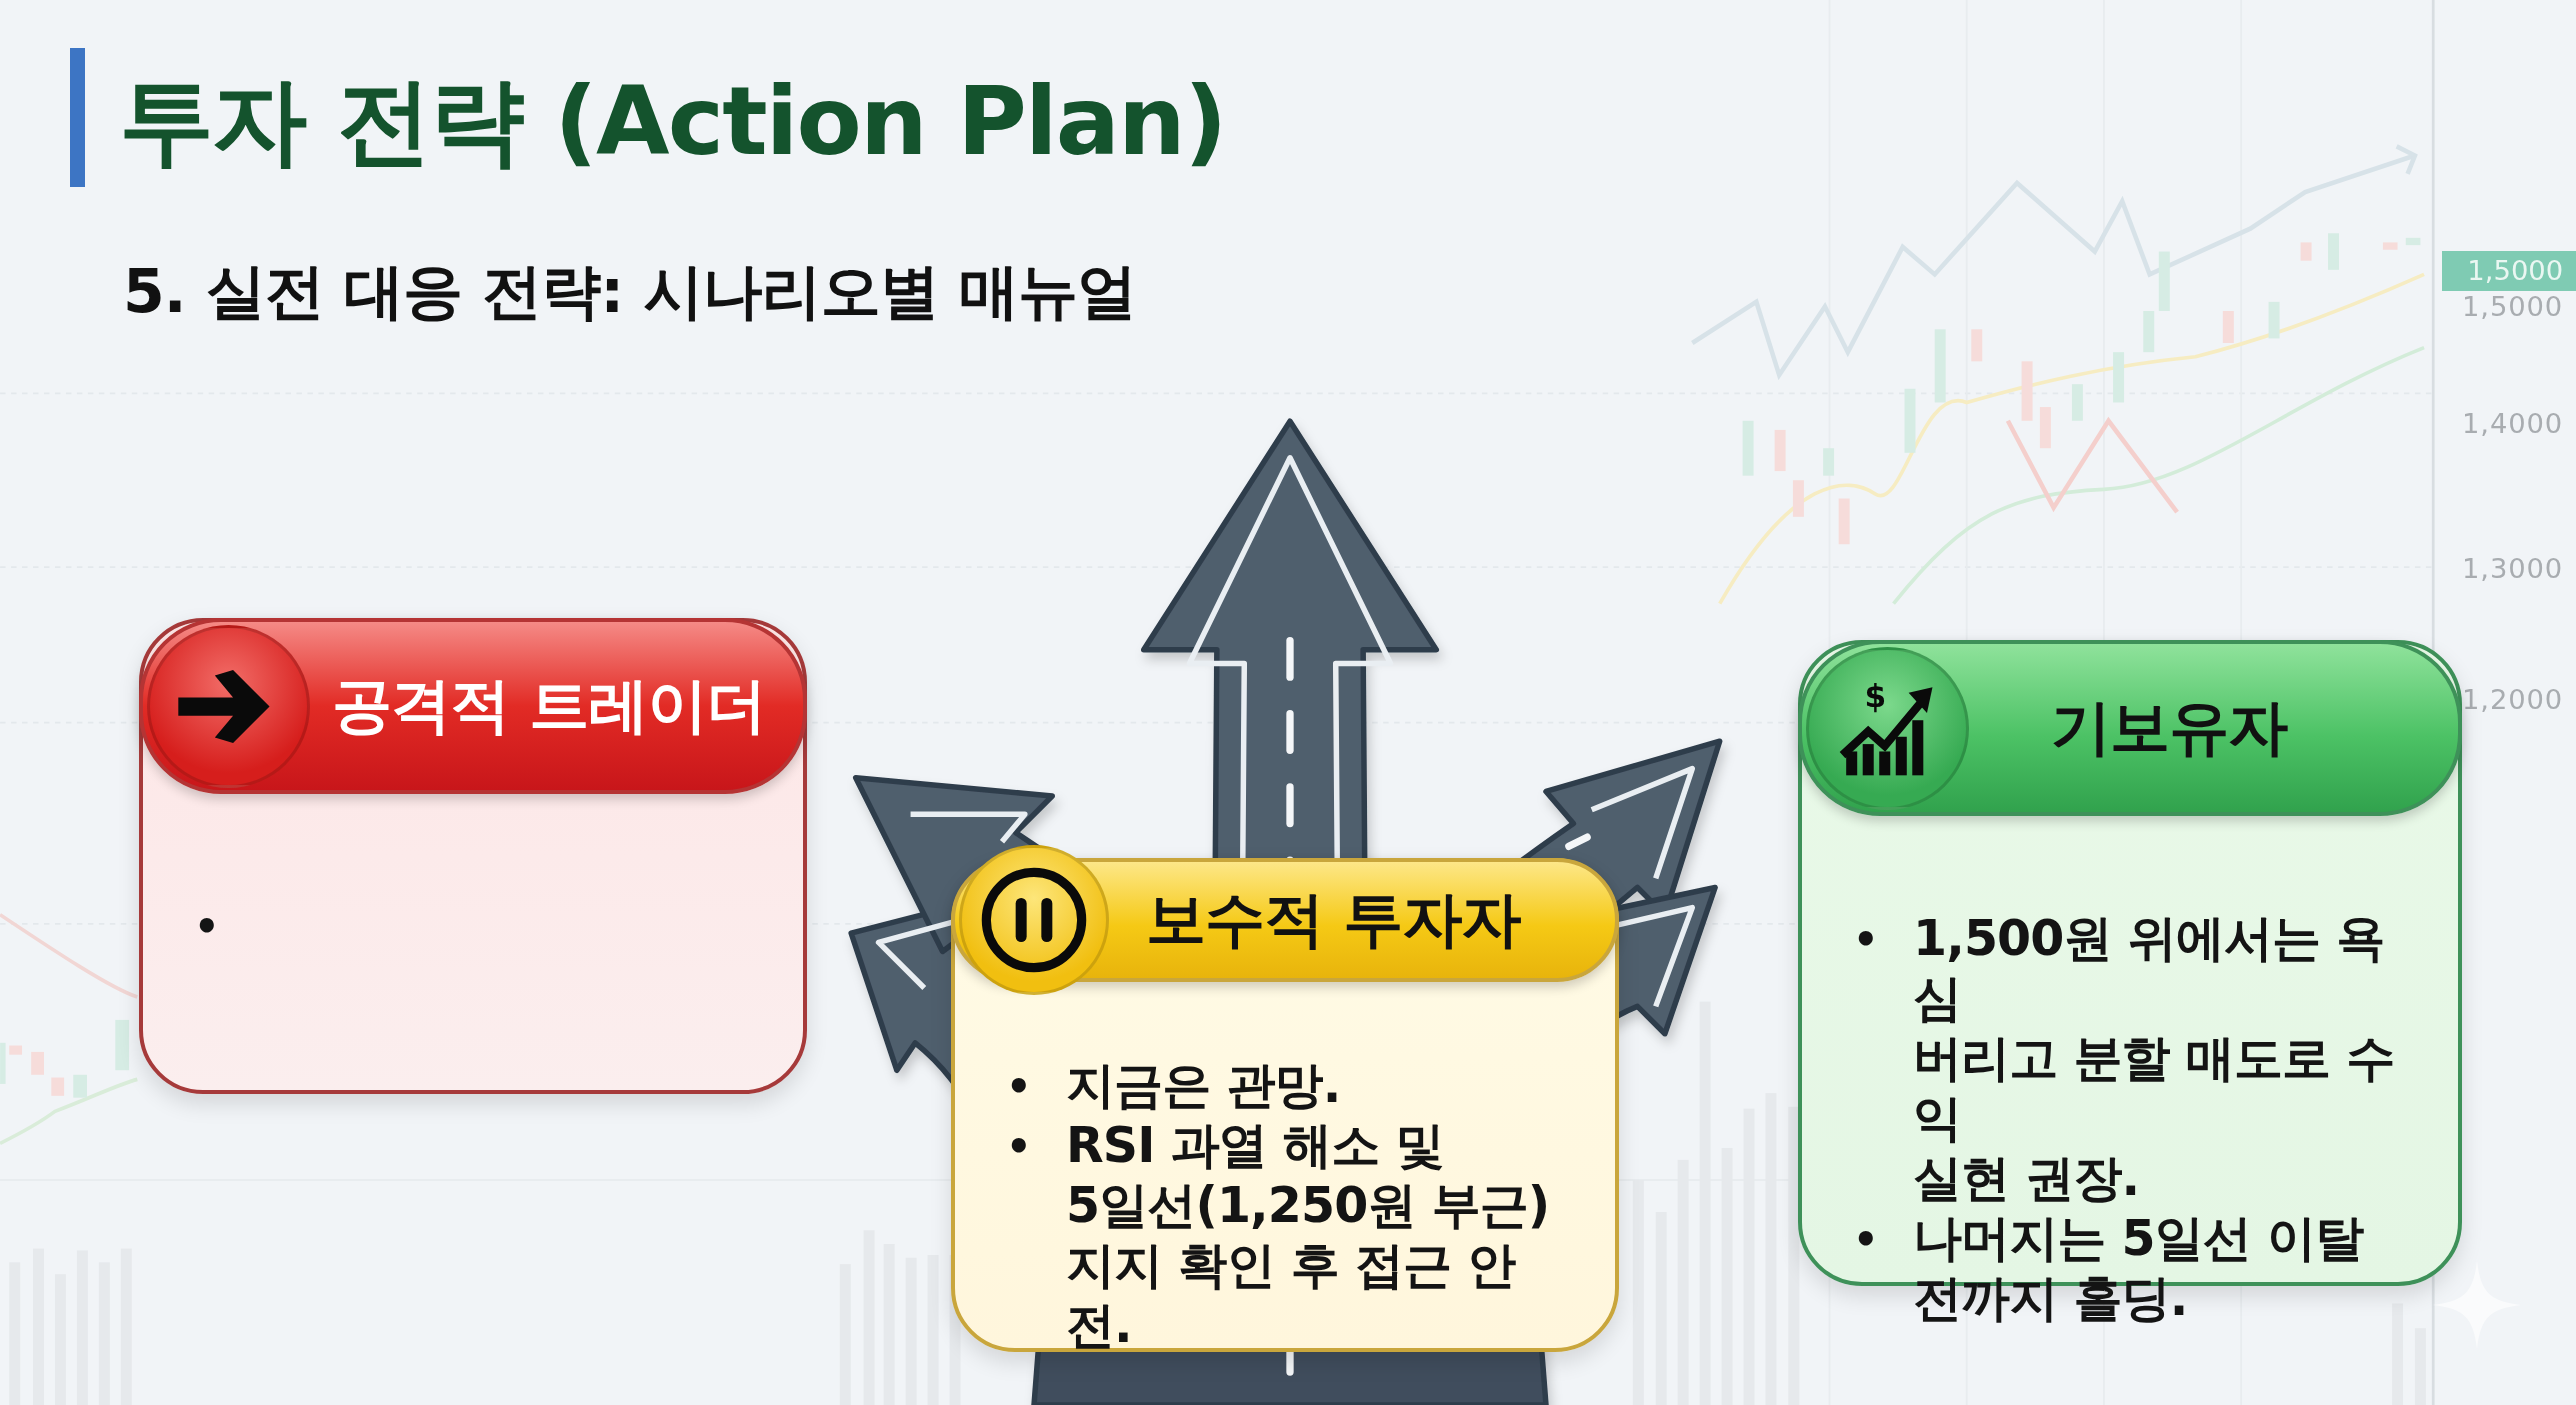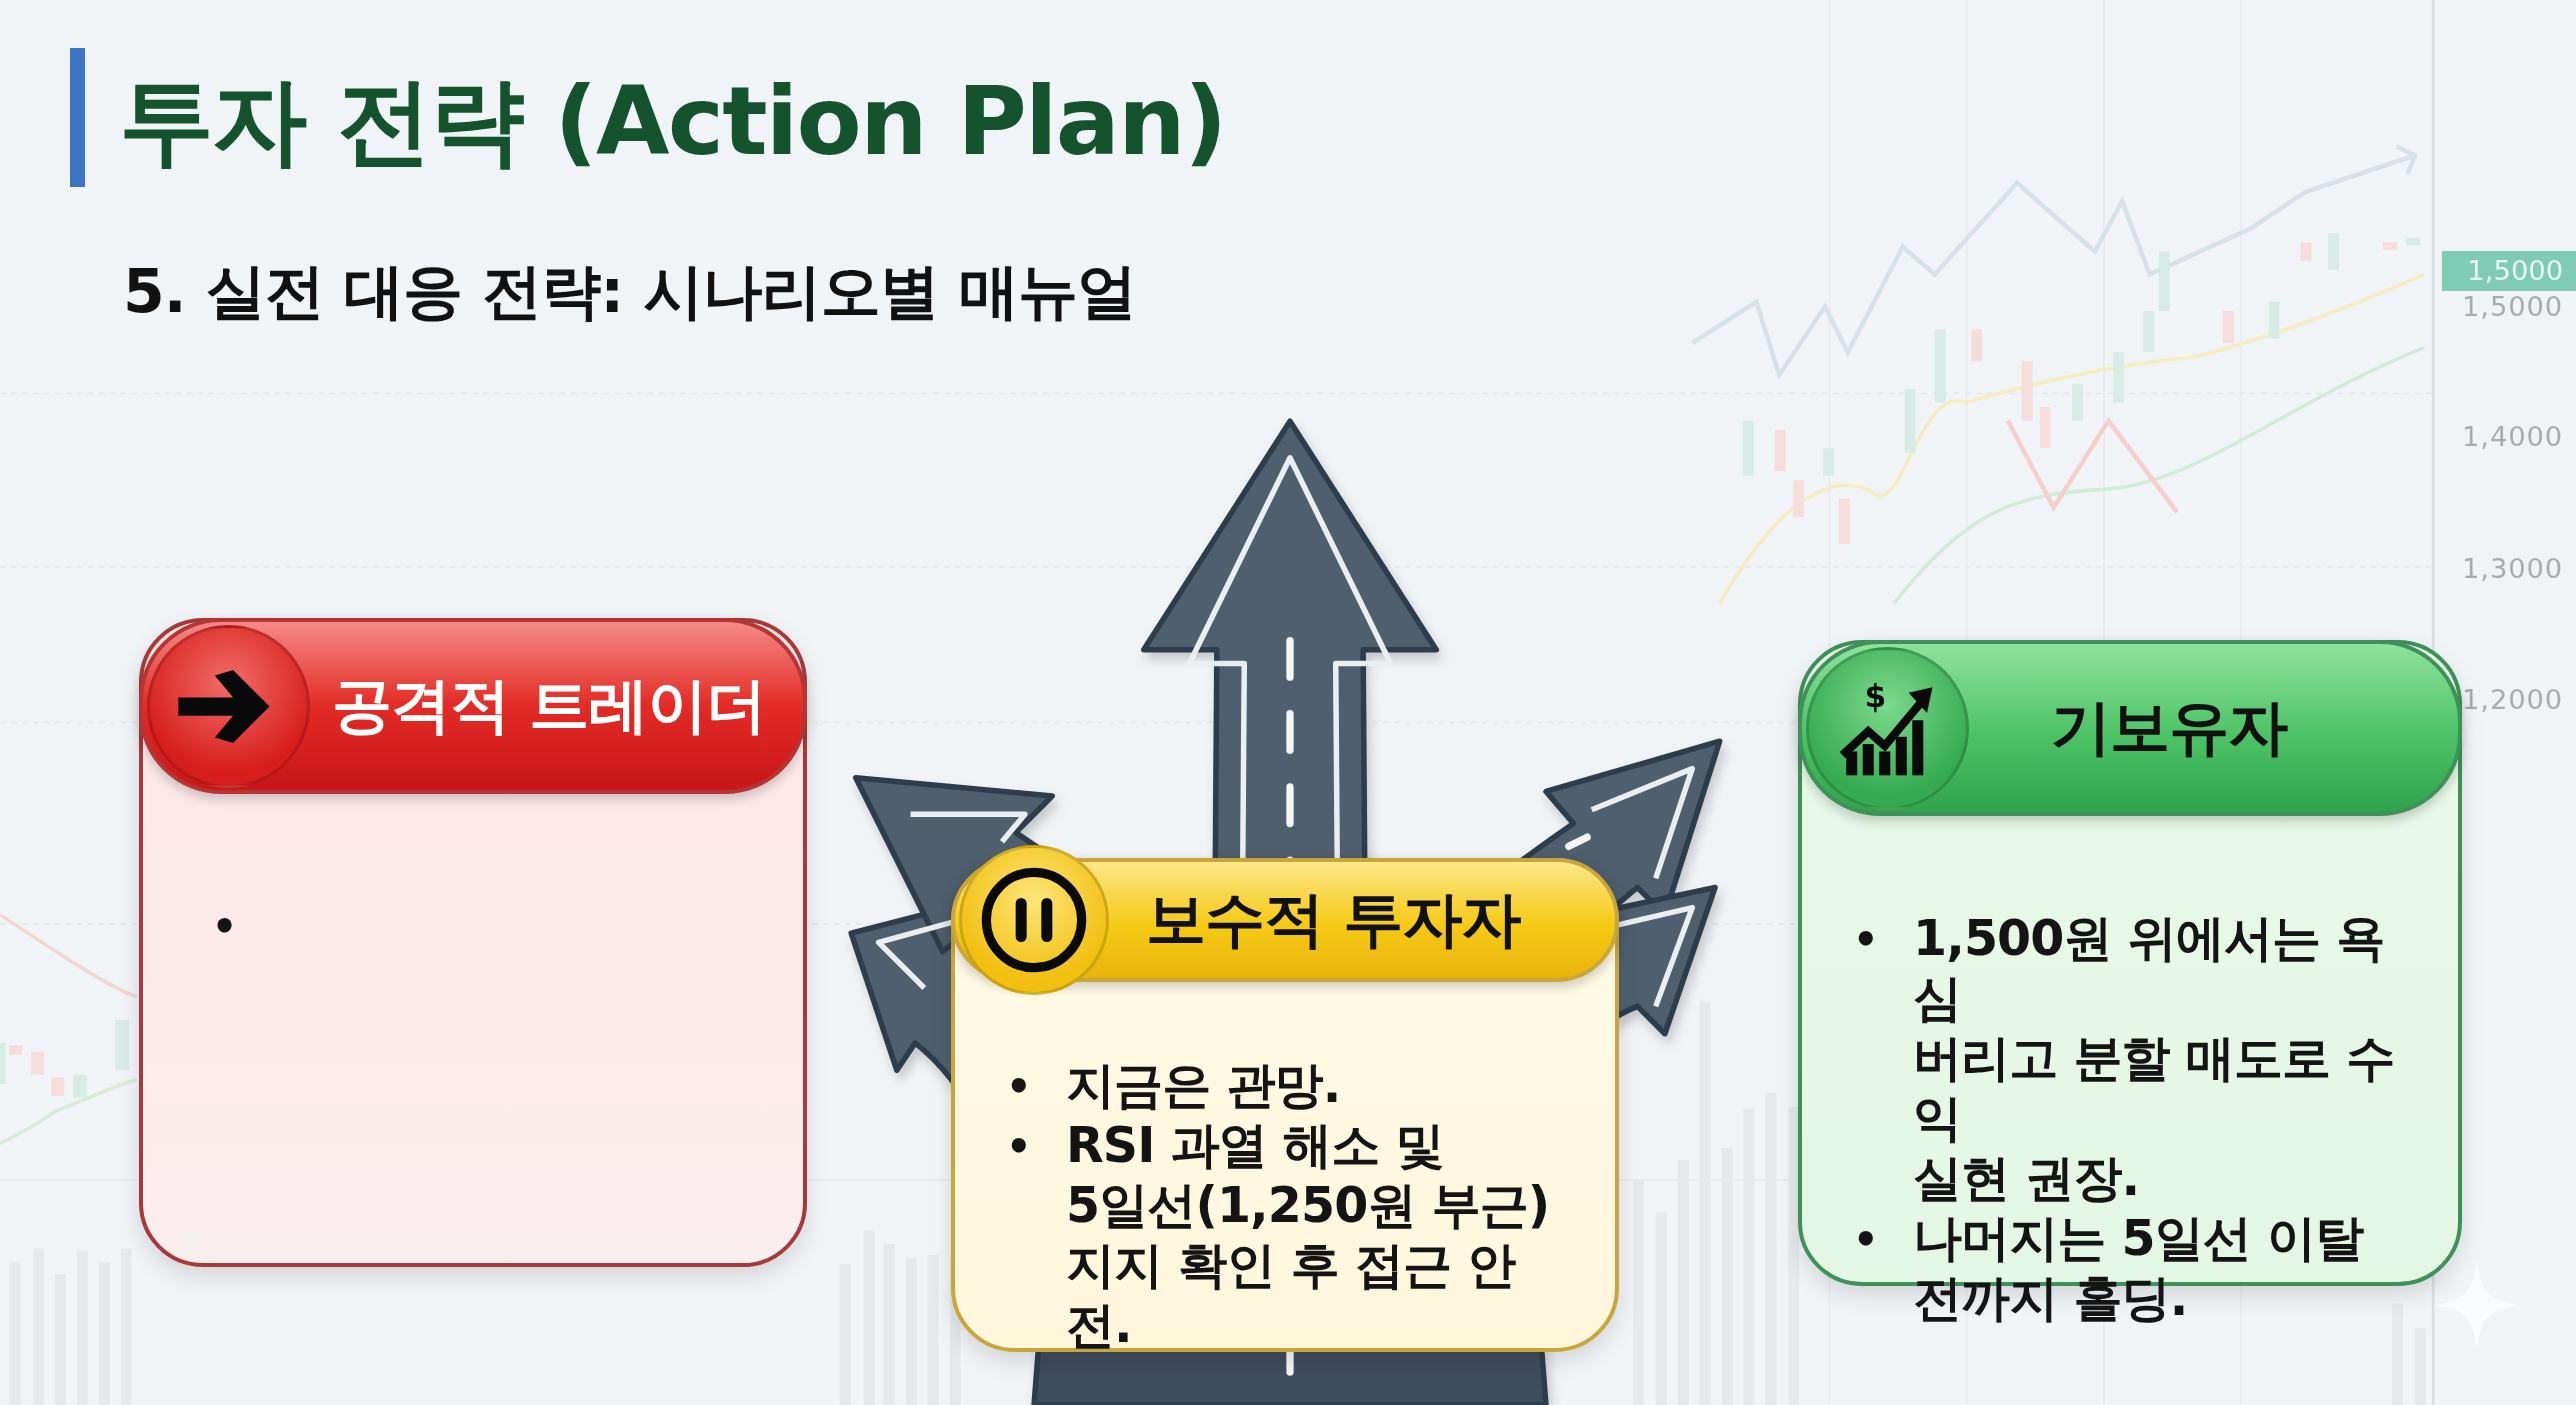--- a/index.html
+++ b/index.html
@@ -49,21 +49,21 @@
   .card-title { font-size: 60px; font-weight: bold; white-space: nowrap; letter-spacing: -0.9px; }
   .card-body { position: absolute; left: 51px; right: 37px; }
   .bullet {
     display: flex; font-size: 49px; font-weight: bold; color: #141414; line-height: 60px;
     letter-spacing: -0.9px;
   }
   .bullet-dot { width: 60px; flex-shrink: 0; font-size: 40px; }
   .bullet-text { white-space: pre-line; }
 
   
-  .card-red { left: 139px; top: 618px; width: 668px; height: 649px; background: linear-gradient(#fde6e6, #fbeeee); border-color: #a63a3a; text-align: center; }
+  .card-red { left: 139px; top: 618px; width: 668px; height: 476px; background: linear-gradient(#fde6e6, #fbeeee); border-color: #a63a3a; }
   .card-red .card-header { background: linear-gradient(#f58a86 0%, #e22b25 50%, #c8161a 100%); border-color: #b53434; }
   .card-red .card-icon { background: radial-gradient(circle at 50% 35%, #f26d68, #d61e1c 70%); }
   .card-red .card-title { color: #ffffff; margin-left: 22px; }
   .card-red .card-body { top: 274px; }
 
   
   .card-yellow { left: 951px; top: 858px; width: 668px; height: 494px; background: linear-gradient(#fffbe6, #fff6dc); border-color: #c9a63c; }
   .card-yellow .card-header { background: linear-gradient(#fde788 0%, #f5c915 55%, #e8b40c 100%); border-color: #c9a63c; height: 124px; }
   .card-yellow .card-icon { width: 150px; height: 150px; background: radial-gradient(circle at 50% 35%, #fde67a, #f1bf10 70%); }
   .card-yellow .card-title { color: #111; margin-left: 37px; }
@@ -167,21 +167,21 @@
     <rect x="1930" y="1195" width="12" height="341"></rect>
       <rect x="1955" y="1210" width="12" height="326"></rect>
     <rect x="2615" y="1425" width="12" height="111"></rect>
       <rect x="2640" y="1452" width="12" height="84"></rect>
   </g>
 </svg>
 
 <div class="axis-labels">
   <div class="axis-highlight" style="top:251px;">1,5000</div>
   <div class="axis-label" style="top:291px;">1,5000</div>
-  <div class="axis-label" style="top:421px;">1,4000</div>
+  <div class="axis-label" style="top:408px;">1,4000</div>
   <div class="axis-label" style="top:553px;">1,3000</div>
   <div class="axis-label" style="top:684px;">1,2000</div>
 </div>
 
 <div class="title-accent"></div>
 <h1 class="page-title">투자 전략 (Action Plan)</h1>
 <h2 class="page-subtitle">5. 실전 대응 전략: 시나리오별 매뉴얼</h2>
 
 <svg class="roads" viewBox="0 0 980 1156" xmlns="http://www.w3.org/2000/svg">
   <defs>

